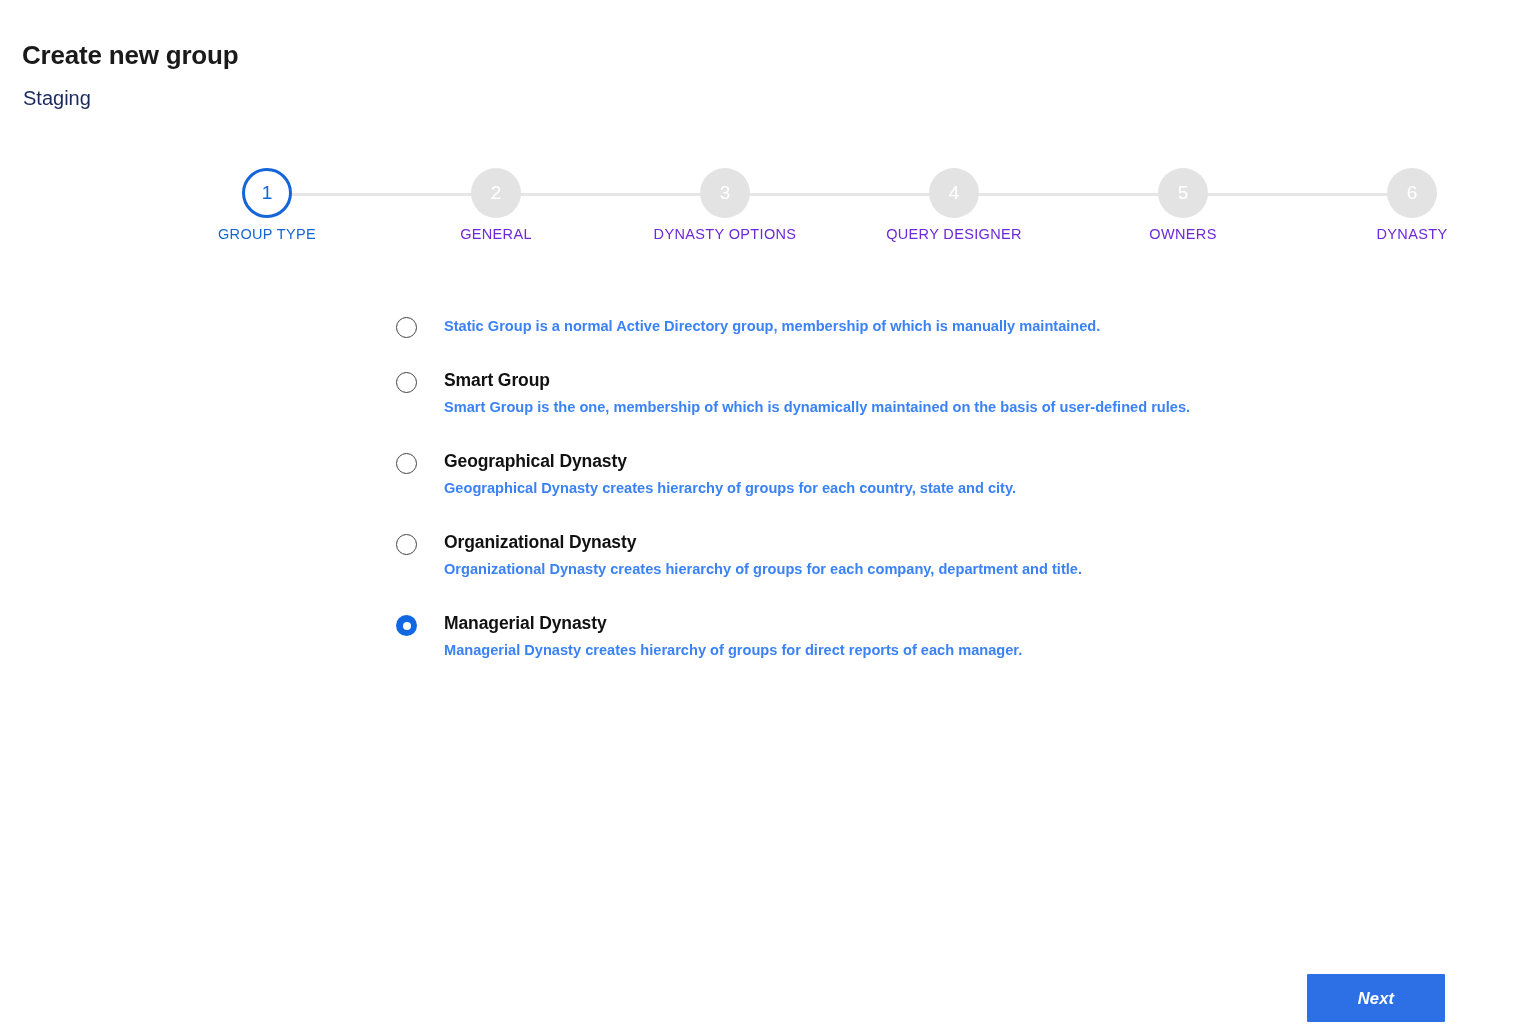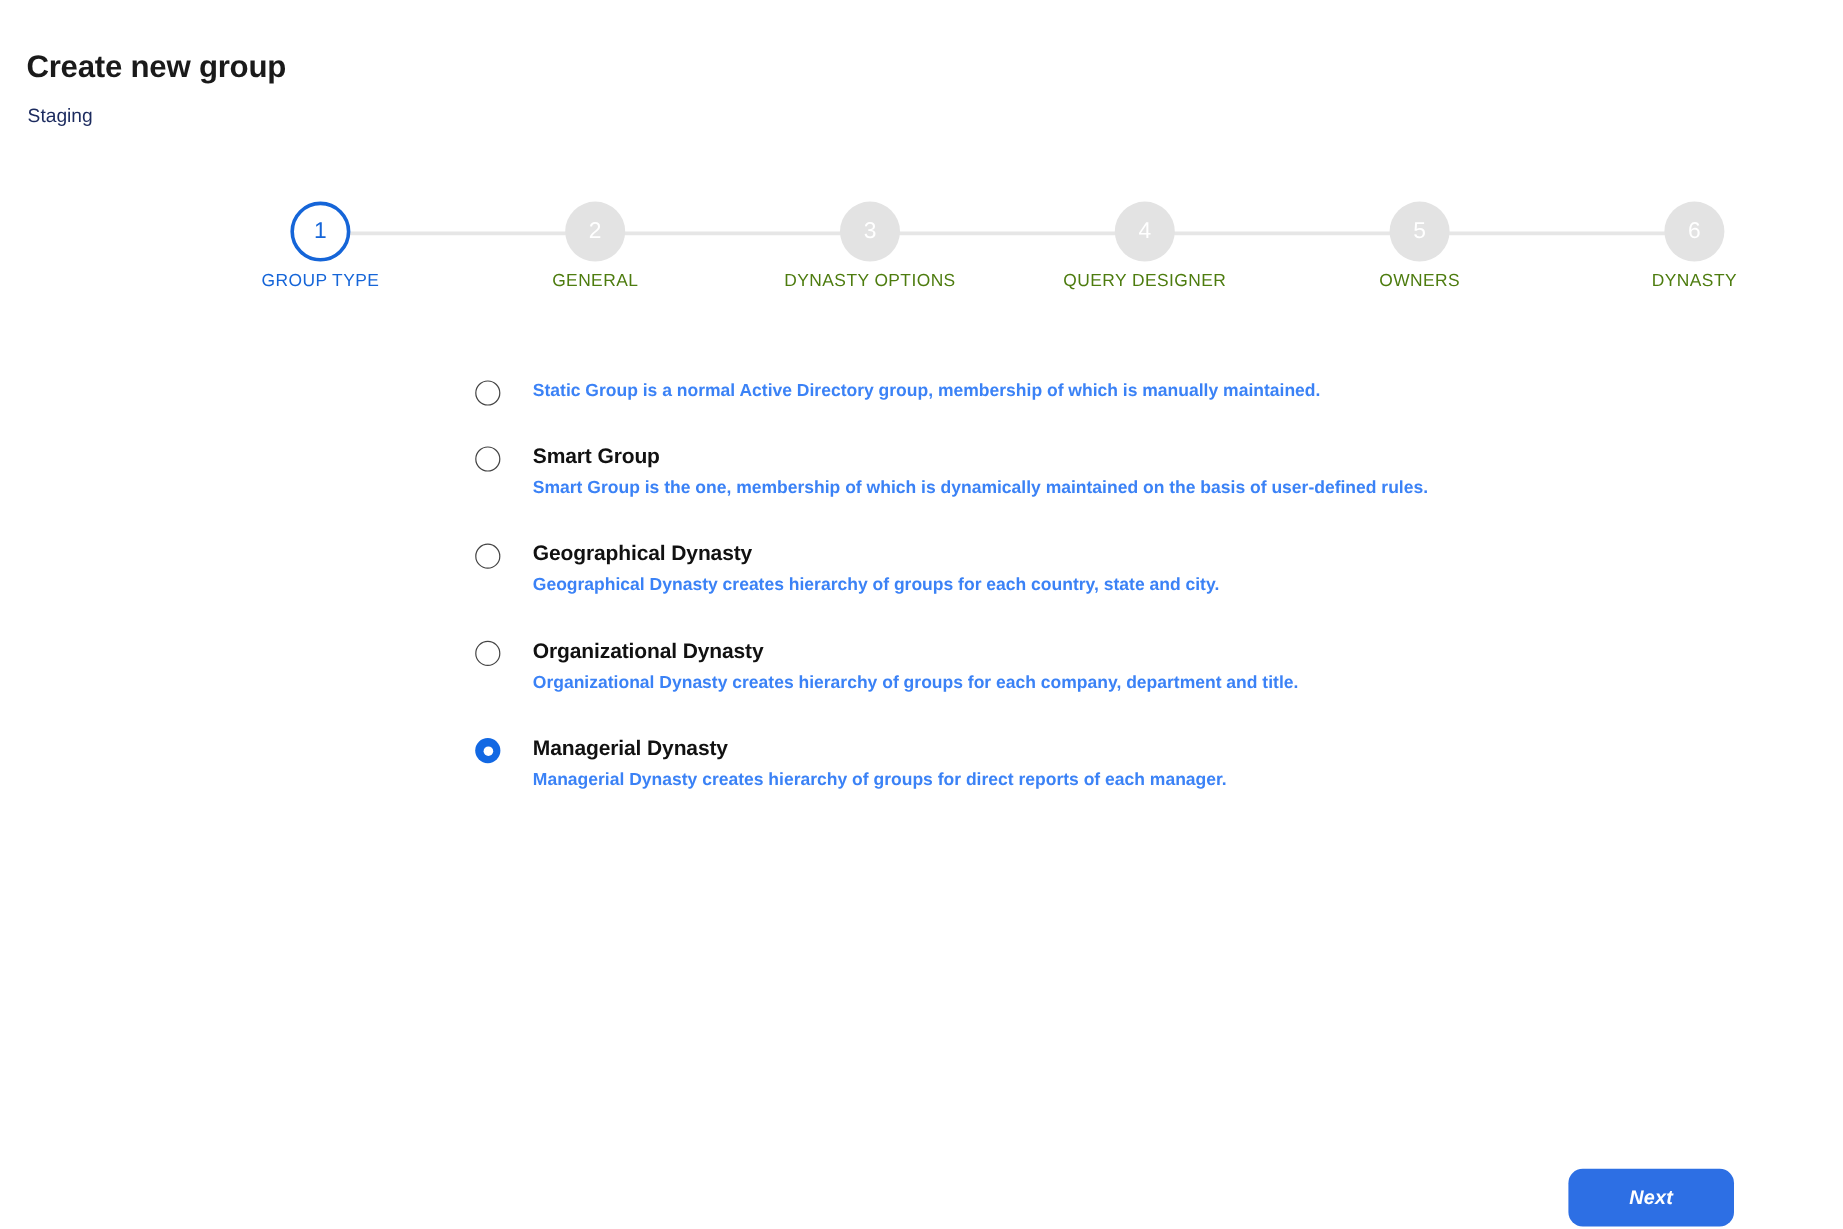--- a/index.html
+++ b/index.html
@@ -30,21 +30,21 @@
     font-size: 26px;
     font-weight: 600;
     color: #1a1a1a;
     letter-spacing: -0.2px;
     line-height: 34px;
   }
   .breadcrumb {
     position: absolute;
     left: 23px;
     top: 88px;
-    font-size: 16px;
+    font-size: 20px;
     font-weight: 400;
     color: #1b2a5e;
     line-height: 20px;
     cursor: pointer;
     text-align: right;
   }
 
   
   .stepper {
     position: absolute;
@@ -91,21 +91,21 @@
     border: 3px solid #1565d8;
     color: #1565d8;
   }
   .step-label {
     margin-top: 8px;
     font-size: 14.5px;
     letter-spacing: 0.35px;
     font-weight: 400;
     white-space: nowrap;
   }
-  .step-label.inactive { color: #4d7c0f; }
+  .step-label.inactive { color: #6d28d9; }
   .step-label.active { color: #1565d8; }
 
   
   .options {
     position: absolute;
     left: 396px;
     top: 314px;
     width: 1000px;
   }
   .option {
@@ -160,21 +160,21 @@
 
   
   .next-button {
     position: absolute;
     left: 1307px;
     top: 974px;
     width: 138px;
     height: 48px;
     background: #2d6fe4;
     border: none;
-    border-radius: 12px;
+    border-radius: 1px;
     color: #ffffff;
     font-family: "Liberation Sans", sans-serif;
     font-size: 16.5px;
     font-weight: 700;
     font-style: italic;
     cursor: pointer;
     letter-spacing: 0.2px;
   }
 </style>
 </head>

